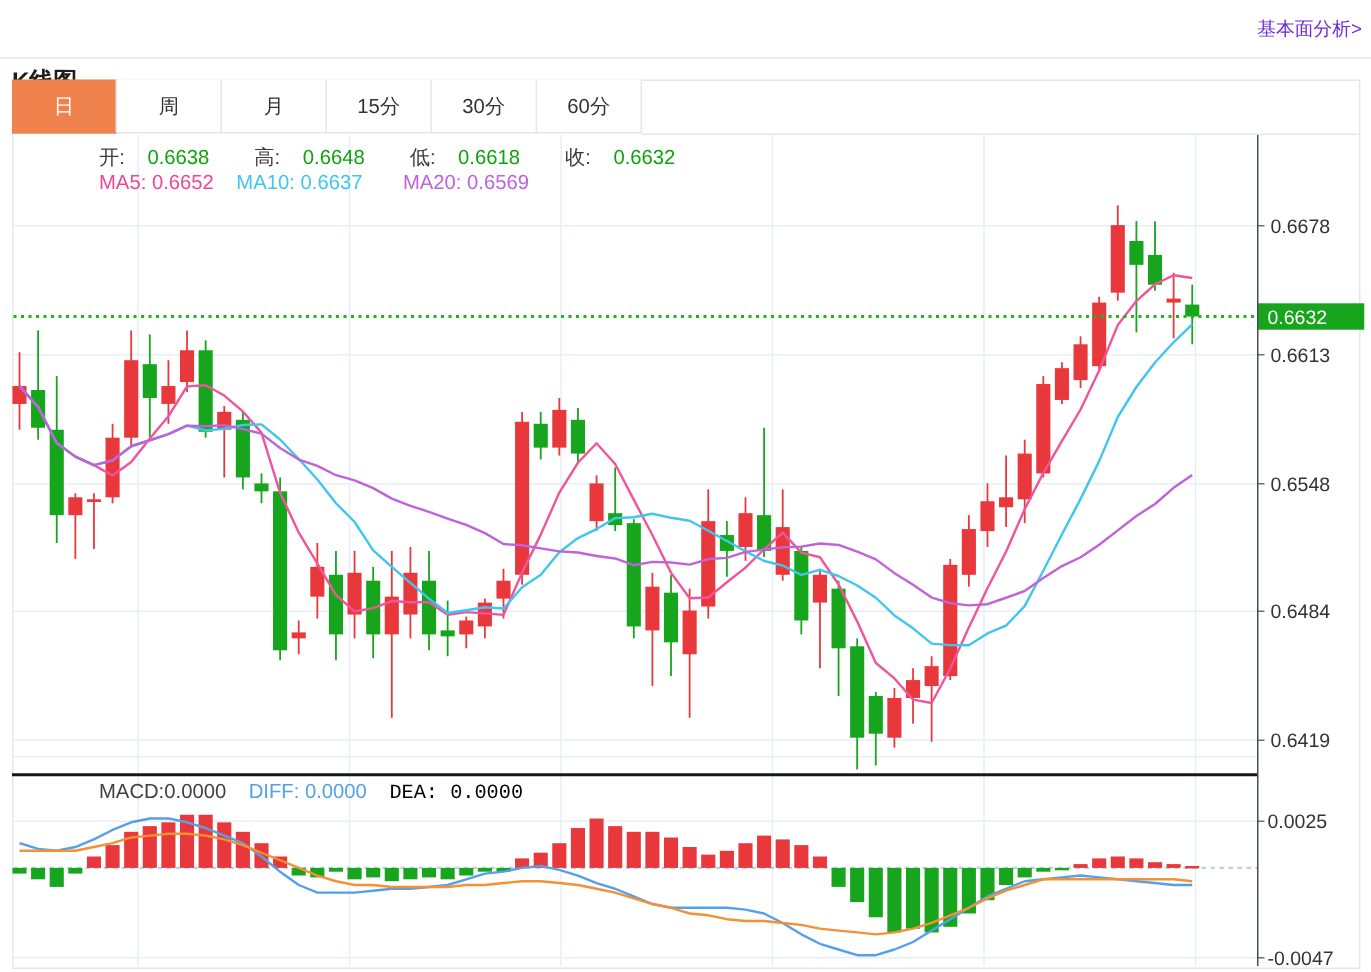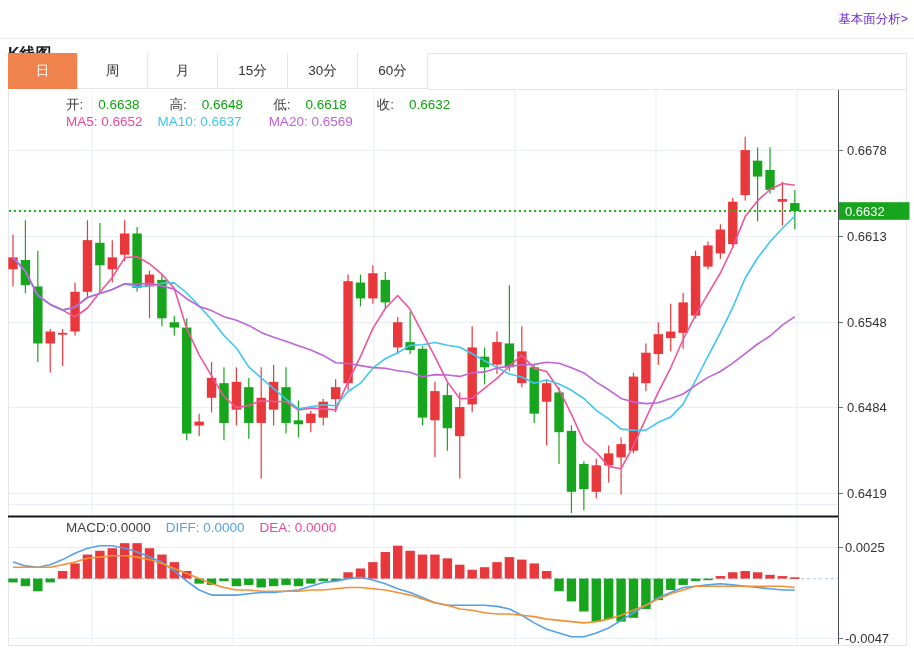--- a/index.html
+++ b/index.html
@@ -271,17 +271,17 @@
       <div class="tab">周</div>
       <div class="tab">月</div>
       <div class="tab">15分</div>
       <div class="tab">30分</div>
       <div class="tab">60分</div>
       <div class="tab-filler"></div>
     </div>
 
   <div class="legend-row lr-ohlc"><span><span class="lbl">开:</span><span style="color: rgb(12, 165, 12);">0.6638</span></span><span><span class="lbl">高:</span><span style="color: rgb(12, 165, 12);">0.6648</span></span><span><span class="lbl">低:</span><span style="color: rgb(12, 165, 12);">0.6618</span></span><span><span class="lbl">收:</span><span style="color: rgb(12, 165, 12);">0.6632</span></span></div>
   <div class="legend-row lr-ma"><span style="color: #ec4899;">MA5: 0.6652</span><span style="color: rgb(63, 198, 240);">MA10: 0.6637</span><span style="color: rgb(192, 98, 216); padding-left: 12px;">MA20: 0.6569</span></div>
-  <div class="legend-row lr-macd"><span style="color: #404040;">MACD:0.0000</span><span style="color: rgb(85, 160, 232);">DIFF: 0.0000</span><span style="color: #ec4899;">DEA: 0.0000</span></div>
+  <div class="legend-row lr-macd"><span style="color: #404040;">MACD:0.0000</span><span style="color: rgb(85, 160, 232);">DIFF: 0.0000</span><span style="color: #000000; font-family: Liberation Mono, monospace;">DEA: 0.0000</span></div>
 
   <div class="overlay" style="left:9px;top:90px;width:829px;height:426px;"></div>
   <div class="overlay" style="left:9px;top:518px;width:829px;height:126px;"></div>
 </div>
 
 </body></html>

